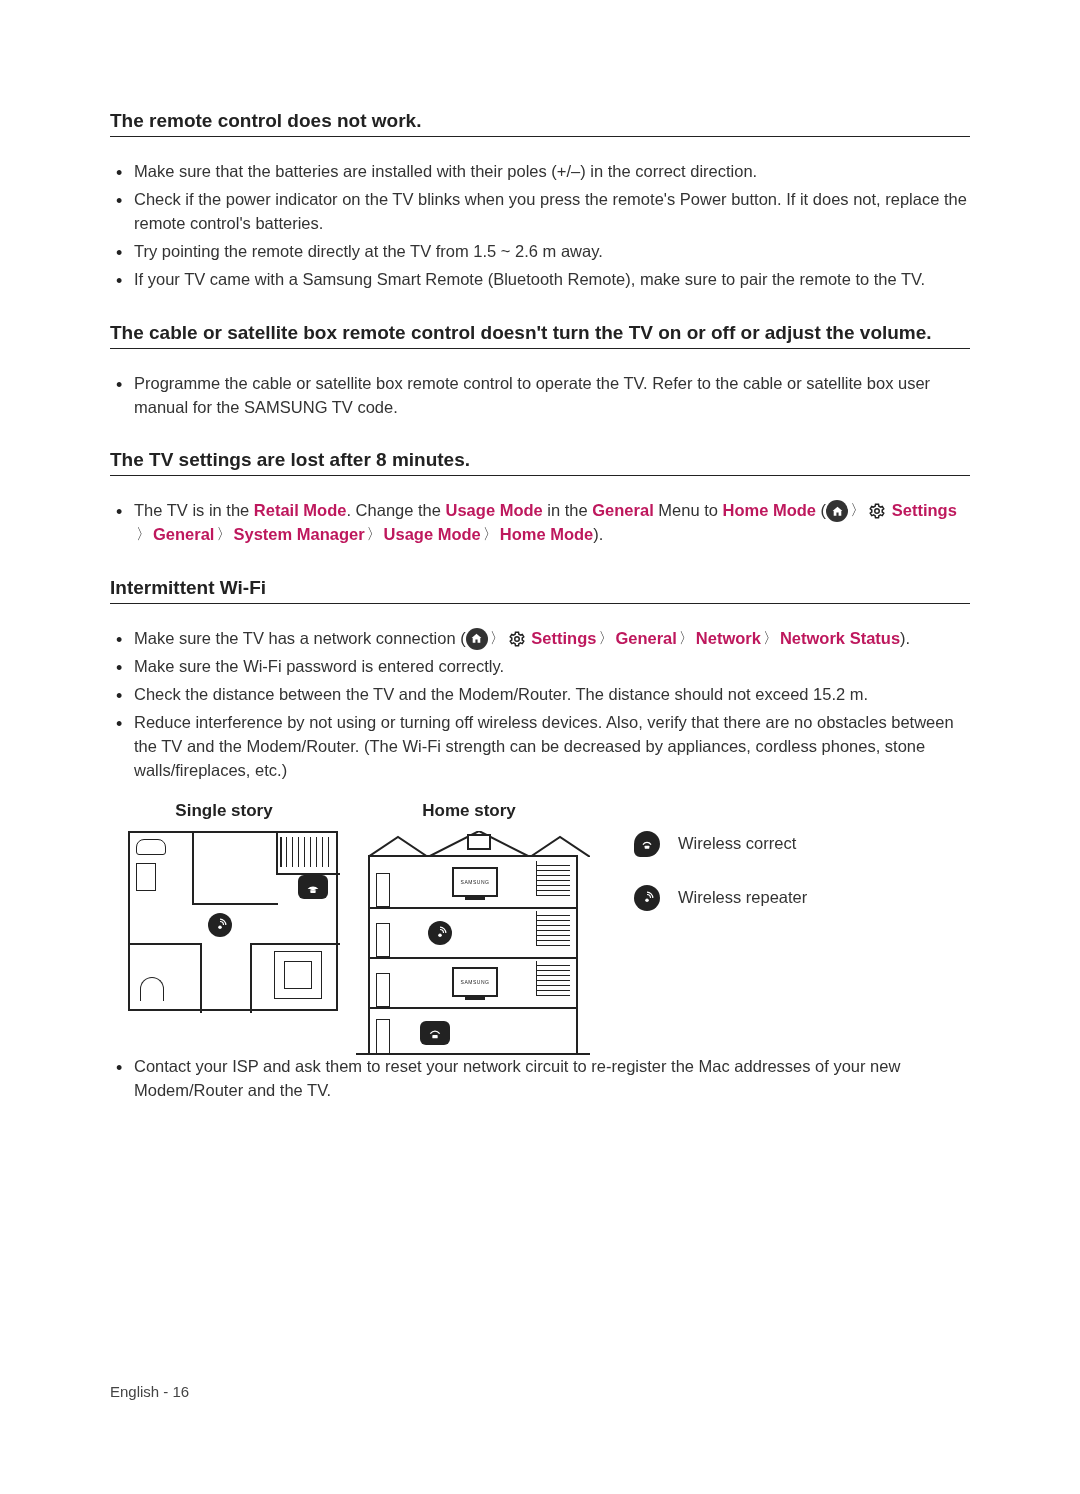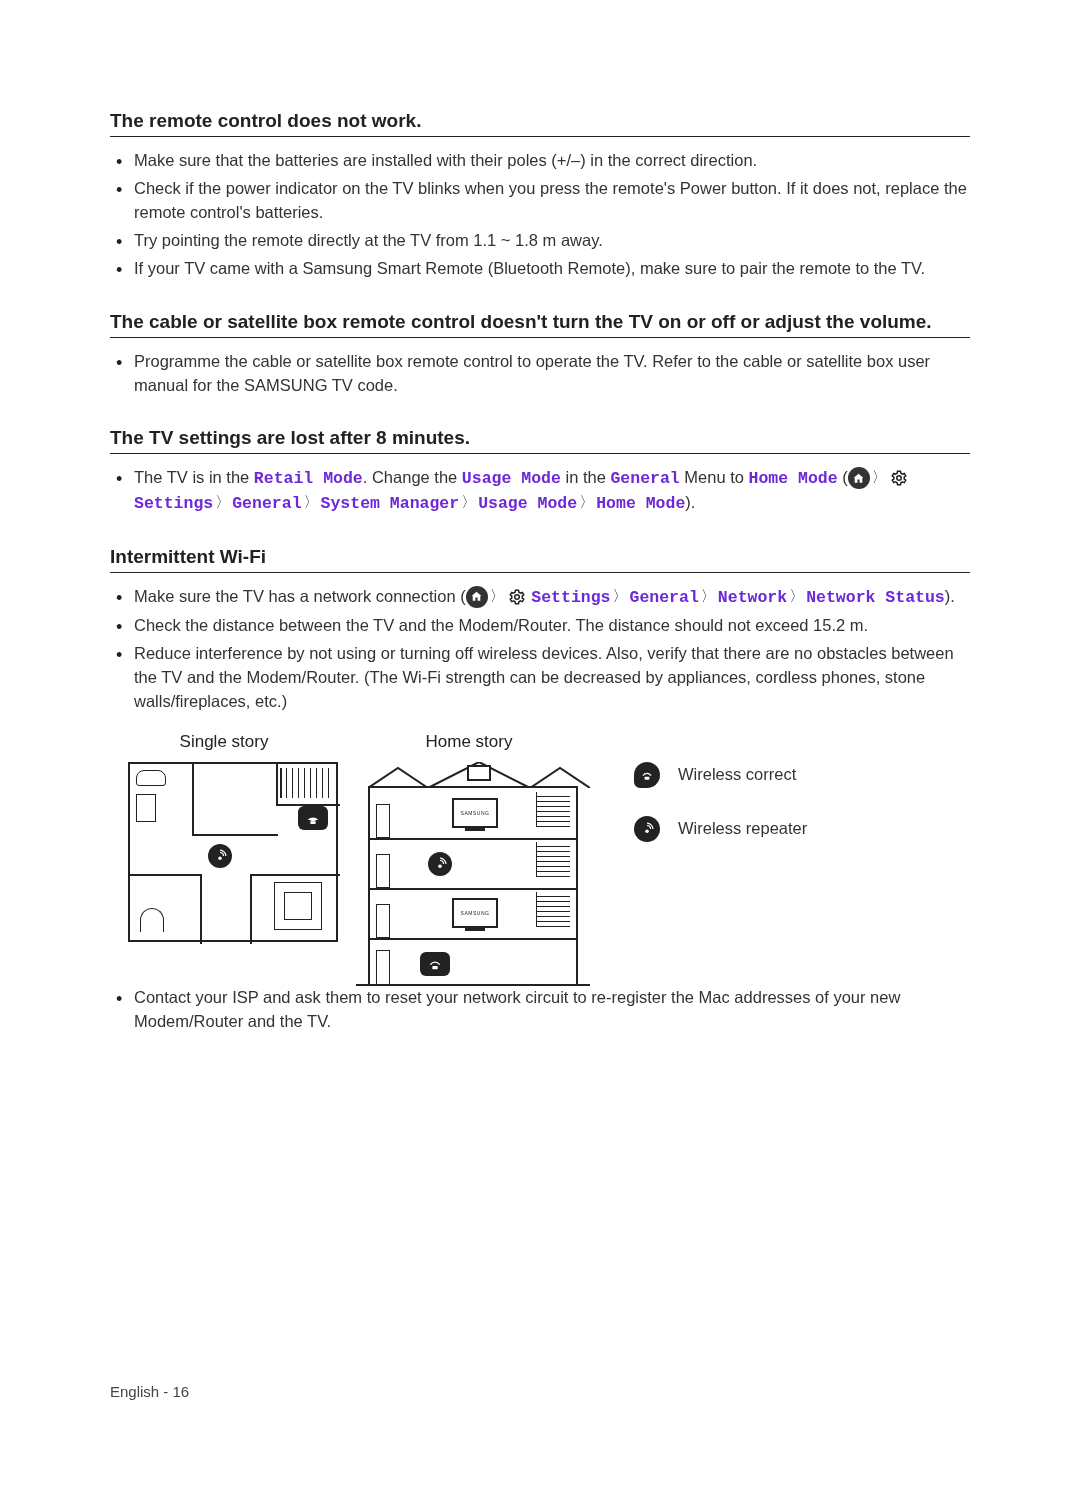--- a/index.html
+++ b/index.html
@@ -13,41 +13,41 @@
   }
   .page {
     padding: 110px 110px 0 110px;
   }
   h3.section {
     font-size: 19px;
     font-weight: 700;
     border-bottom: 1px solid #222;
     padding-bottom: 4px;
     margin-top: 30px;
-    margin-bottom: 12px;
+    margin-bottom: 23px;
     display: block;
   }
   h3.section:first-child { margin-top: 0; }
   ul { list-style: none; padding-left: 24px; }
   ul li {
     position: relative;
     font-size: 16.5px;
     line-height: 1.45;
     margin-bottom: 4px;
     color: #333;
   }
   ul li::before {
     content: "•";
     position: absolute;
     left: -18px;
     top: 0;
     font-size: 18px;
     color: #222;
   }
-  .b { font-weight: 700; color: #6d28d9; font-family: Liberation Mono, monospace; }
+  .b { font-weight: 700; color: #be185d; }
   .home-icon {
     display: inline-flex;
     align-items: center;
     justify-content: center;
     width: 22px;
     height: 22px;
     border-radius: 50%;
     background: #333;
     color: #fff;
     vertical-align: middle;
@@ -67,21 +67,21 @@
   }
   .gear-icon svg { width: 18px; height: 18px; }
   .chev { display:inline-block; padding: 0 2px; font-size: 15px; position: relative; top: -1px;}
   .diagrams {
     display: flex;
     margin-top: 18px;
     align-items: flex-start;
     gap: 10px;
   }
   .diagram-col { text-align: center; }
-  .diagram-title { font-weight: 400; font-size: 17px; margin-bottom: 10px; }
+  .diagram-title { font-weight: 700; font-size: 17px; margin-bottom: 10px; }
   .diagram-frame {
     border: 2px solid #222;
     background: #fff;
     position: relative;
   }
   .single { width: 210px; height: 180px; margin-left: 18px;}
   .multi { width: 210px; height: 200px; margin-left: 20px;}
   .legend { margin-left: 34px; padding-top: 30px; font-size: 16.5px; color:#333;}
   .legend-row { display:flex; align-items:center; gap: 18px; margin-bottom: 28px; }
   .legend-badge {
@@ -120,21 +120,21 @@
 </style>
 </head>
 <body>
 
 <div class="page">
 
   <h3 class="section">The remote control does not work.</h3>
   <ul>
     <li>Make sure that the batteries are installed with their poles (+/–) in the correct direction.</li>
     <li>Check if the power indicator on the TV blinks when you press the remote's Power button. If it does not, replace the remote control's batteries.</li>
-    <li>Try pointing the remote directly at the TV from 1.1 ~ 1.8 m away.</li>
+    <li>Try pointing the remote directly at the TV from 1.5 ~ 2.6 m away.</li>
     <li>If your TV came with a Samsung Smart Remote (Bluetooth Remote), make sure to pair the remote to the TV.</li>
   </ul>
 
   <h3 class="section">The cable or satellite box remote control doesn't turn the TV on or off or adjust the volume.</h3>
   <ul>
     <li>Programme the cable or satellite box remote control to operate the TV. Refer to the cable or satellite box user manual for the SAMSUNG TV code.</li>
   </ul>
 
   <h3 class="section">The TV settings are lost after 8 minutes.</h3>
   <ul>
@@ -159,20 +159,21 @@
           <svg viewBox="0 0 24 24" fill="#fff">
             <path d="M12 3l9 8h-2v9h-5v-6h-4v6H5v-9H3z"></path>
           </svg>
         </span><span class="chev">〉</span><span class="gear-icon">
           <svg viewBox="0 0 24 24" fill="none" stroke="#222" stroke-width="2">
             <circle cx="12" cy="12" r="3"></circle>
             <path d="M19 12a7 7 0 0 0-.1-1.2l2.1-1.6-2-3.4-2.5 1a7 7 0 0 0-2-1.2L14 3h-4l-.5 2.6a7 7 0 0 0-2 1.2l-2.5-1-2 3.4 2.1 1.6A7 7 0 0 0 5 12c0 .4 0 .8.1 1.2L3 14.8l2 3.4 2.5-1a7 7 0 0 0 2 1.2L10 21h4l.5-2.6a7 7 0 0 0 2-1.2l2.5 1 2-3.4-2.1-1.6c.1-.4.1-.8.1-1.2z"></path>
           </svg>
         </span> <span class="b">Settings</span><span class="chev">〉</span><span class="b">General</span><span class="chev">〉</span><span class="b">Network</span><span class="chev">〉</span><span class="b">Network Status</span><span>).</span>
     </li>
+    <li>Make sure the Wi-Fi password is entered correctly.</li>
     <li>Check the distance between the TV and the Modem/Router. The distance should not exceed 15.2 m.</li>
     <li>Reduce interference by not using or turning off wireless devices. Also, verify that there are no obstacles between the TV and the Modem/Router. (The Wi-Fi strength can be decreased by appliances, cordless phones, stone walls/fireplaces, etc.)</li>
   </ul>
 
   <div class="diagrams">
     <div class="diagram-col">
       <div class="diagram-title">Single story</div>
       <div class="diagram-frame single">
 
         <div class="roomline" style="left:62px; top:0; width:2px; height:70px;"></div>

